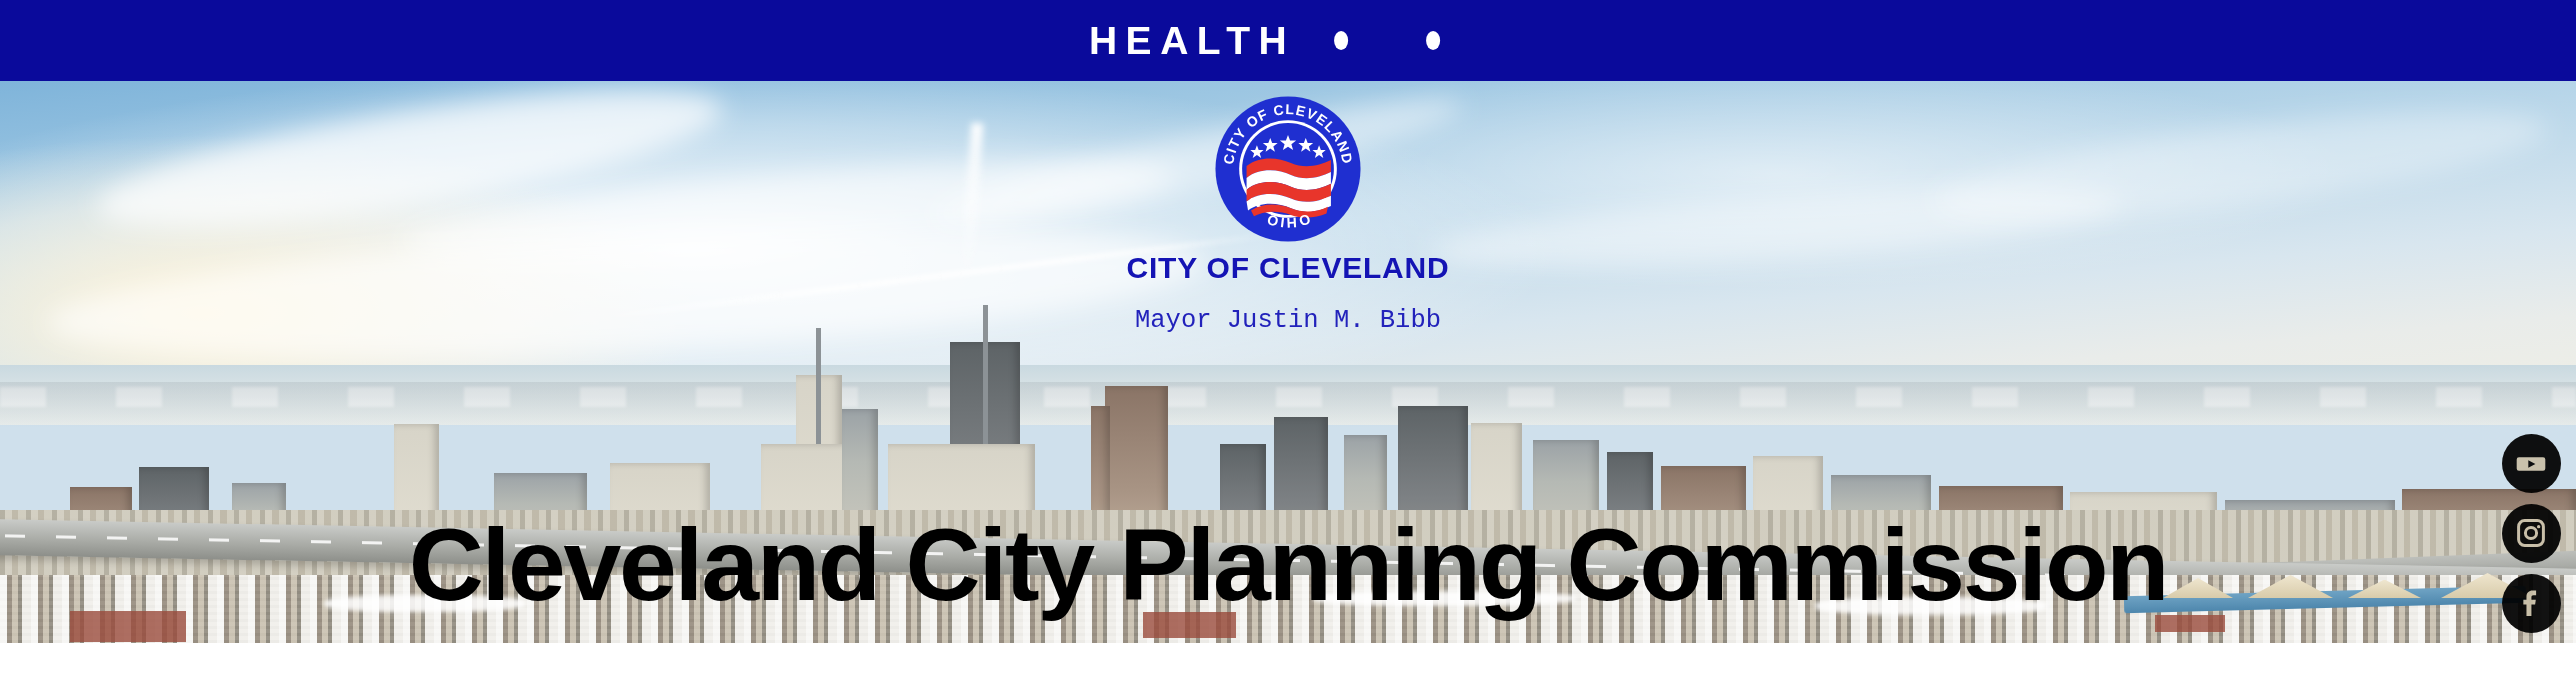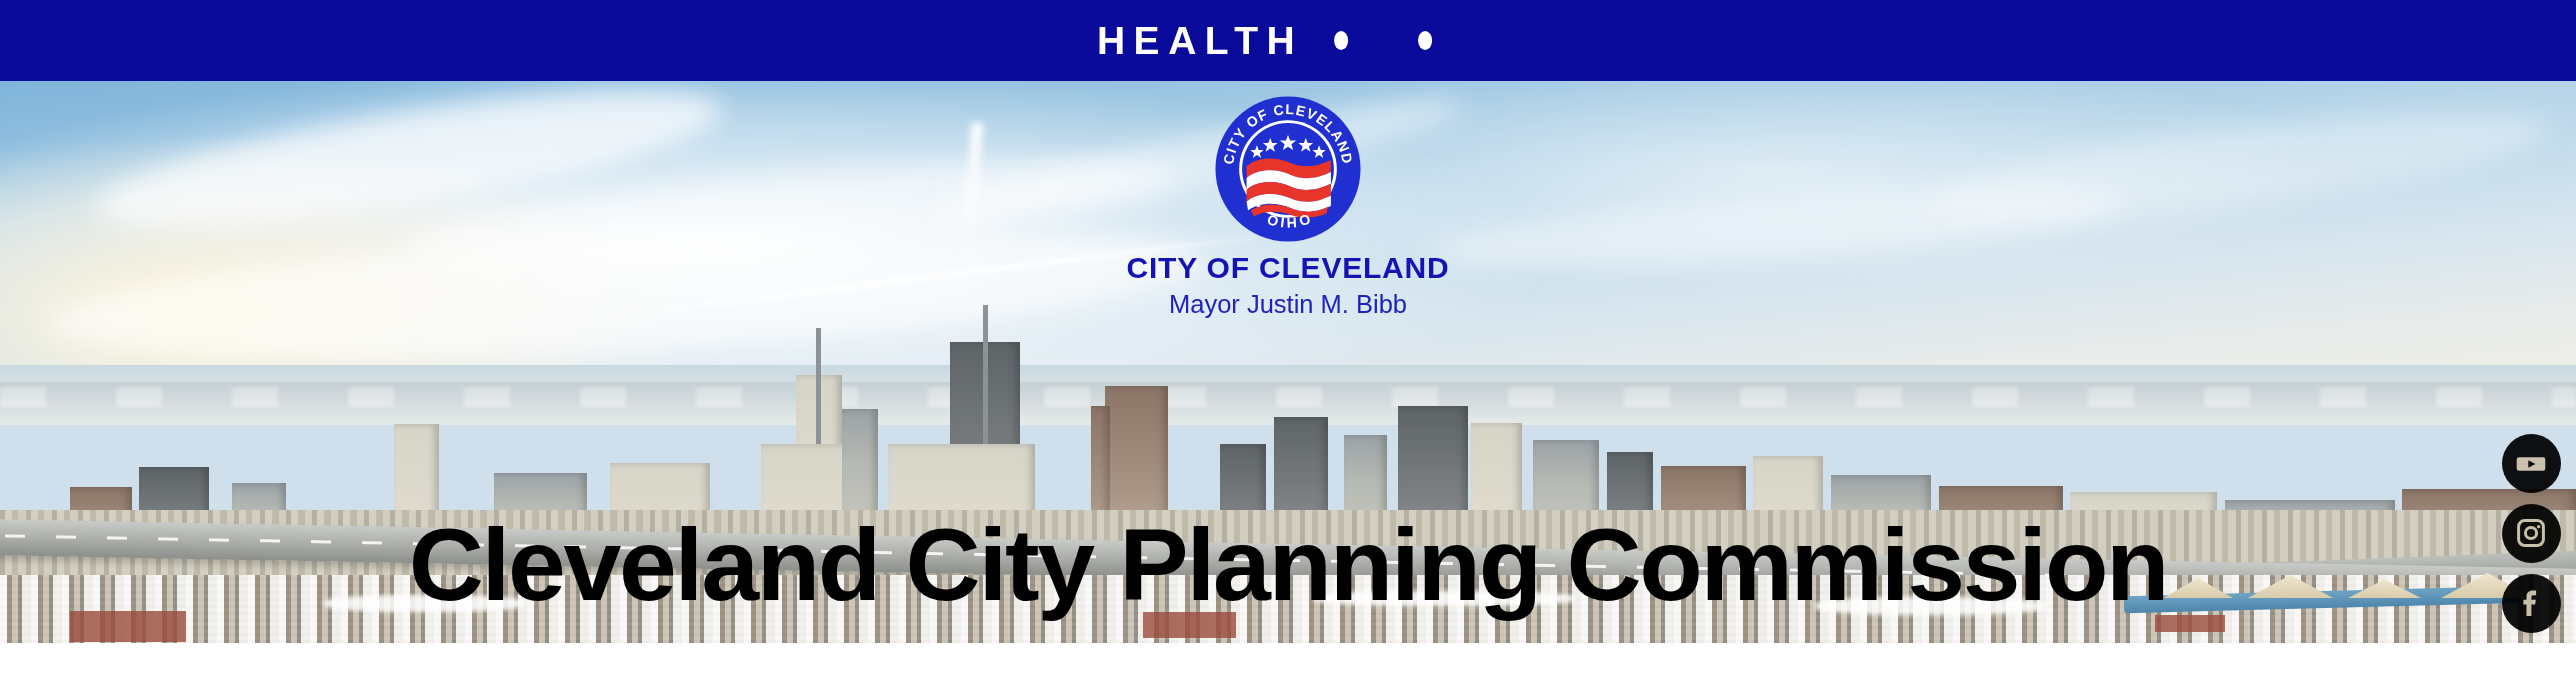--- a/index.html
+++ b/index.html
@@ -12,21 +12,21 @@
   }
 
   
   #slogan-bar{
     position:absolute; left:0; top:0; width:2576px; height:81px;
     background:#0A0A9B;
     display:flex; align-items:center; justify-content:center;
     z-index:40;
   }
   #slogan-inner{
-    display:flex; align-items:center; gap:0px;
+    display:flex; align-items:center; gap:8px;
     transform:translateX(-3.9px);
   }
   .slogan-word{
     color:#ffffff;
     font-family:"Liberation Sans", sans-serif;
     font-weight:bold;
     font-size:39px;
     letter-spacing:8.5px;
     line-height:1;
     white-space:nowrap;
@@ -184,23 +184,23 @@
   }
   #seal{ width:148px; height:148px; display:block; }
   #city-name{
     margin-top:7.7px;
     color:#1414b4; font-weight:bold; font-size:30px;
     letter-spacing:0.8px;
     font-family:"Liberation Sans", sans-serif;
     text-shadow:0 0.8px 0 rgba(255,255,255,.35);
   }
   #mayor-name{
-    margin-top:5px;
+    margin-top:21px;
     color:#2222bb; font-size:25.5px; font-weight:normal;
-    font-family:Liberation Sans, sans-serif;
+    font-family:Liberation Mono, monospace;
   }
 
   
   #hero-title{
     position:absolute; left:0; top:433px; width:2576px;
     text-align:center;
     z-index:30;
     color:#000000;
     font-family:"Liberation Sans", sans-serif;
     font-weight:bold;

